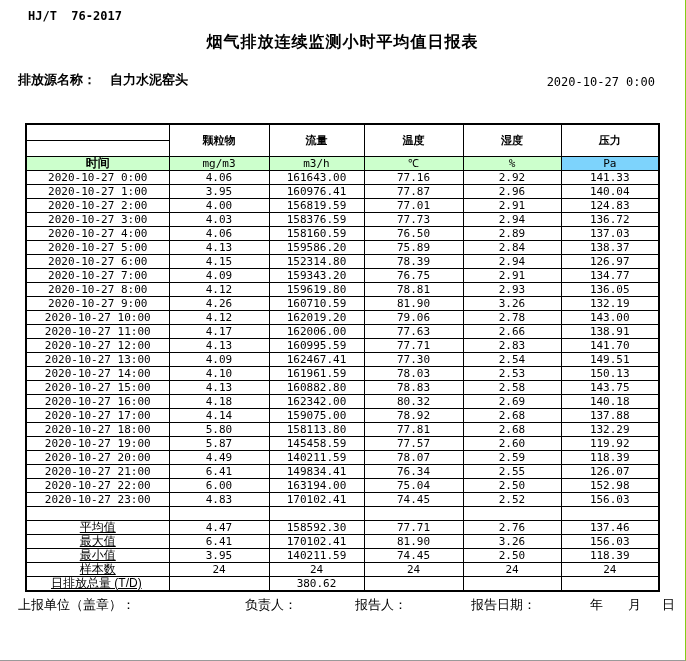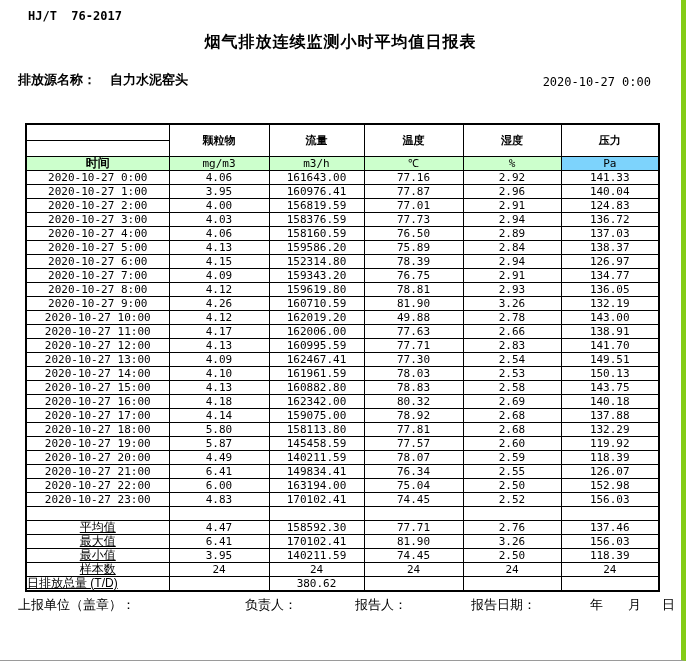--- a/index.html
+++ b/index.html
@@ -1,21 +1,21 @@
 <!DOCTYPE html>
 <html><head>
 <meta charset="utf-8">
 <style>
   * { margin: 0; padding: 0; box-sizing: border-box; }
   html, body { background: #fff; }
   .page {
     position: relative;
     width: 686px; height: 661px;
     background: #ffffff;
-    border-right: 5px solid #84cc16;
+    border-right: 1px solid #84cc16;
     border-bottom: 1px solid #9a9a9a;
     font-family: "Liberation Sans", sans-serif;
     color: #000;
     overflow: hidden;
   }
   .standard {
     margin: 9px 0 0 28px;
     font-size: 12px; font-weight: bold;
     white-space: pre;
     font-family: "DejaVu Sans Mono", monospace;
@@ -64,21 +64,21 @@
   tr.unit-row td { height: 14px; margin-left: 24px; }
   tr.unit-row td.time-head {
     font-family: "Liberation Sans", sans-serif;
     font-size: 12px; font-weight: bold;
   }
   td.summary-label {
     font-family: "Liberation Sans", sans-serif;
     font-size: 12px;
     text-decoration: underline;
   }
-  td.summary-label.left-align { text-align: left; padding-left: 0; }
+  td.summary-label.left-align { text-align: left; padding-left: 24px; }
   tr.spacer-row td { height: 14px; }
 
   .note {
     margin: 13px 0 0 16px;
     font-size: 12px;
   }
   .sign-row {
     position: relative;
     margin-top: 4px;
     height: 18px;
@@ -217,21 +217,21 @@
           <td>4.26</td>
           <td>160710.59</td>
           <td>81.90</td>
           <td>3.26</td>
           <td>132.19</td>
         </tr>
         <tr>
           <td>2020-10-27 10:00</td>
           <td>4.12</td>
           <td>162019.20</td>
-          <td>49.88</td>
+          <td>79.06</td>
           <td>2.78</td>
           <td>143.00</td>
         </tr>
         <tr>
           <td>2020-10-27 11:00</td>
           <td>4.17</td>
           <td>162006.00</td>
           <td>77.63</td>
           <td>2.66</td>
           <td>138.91</td>

